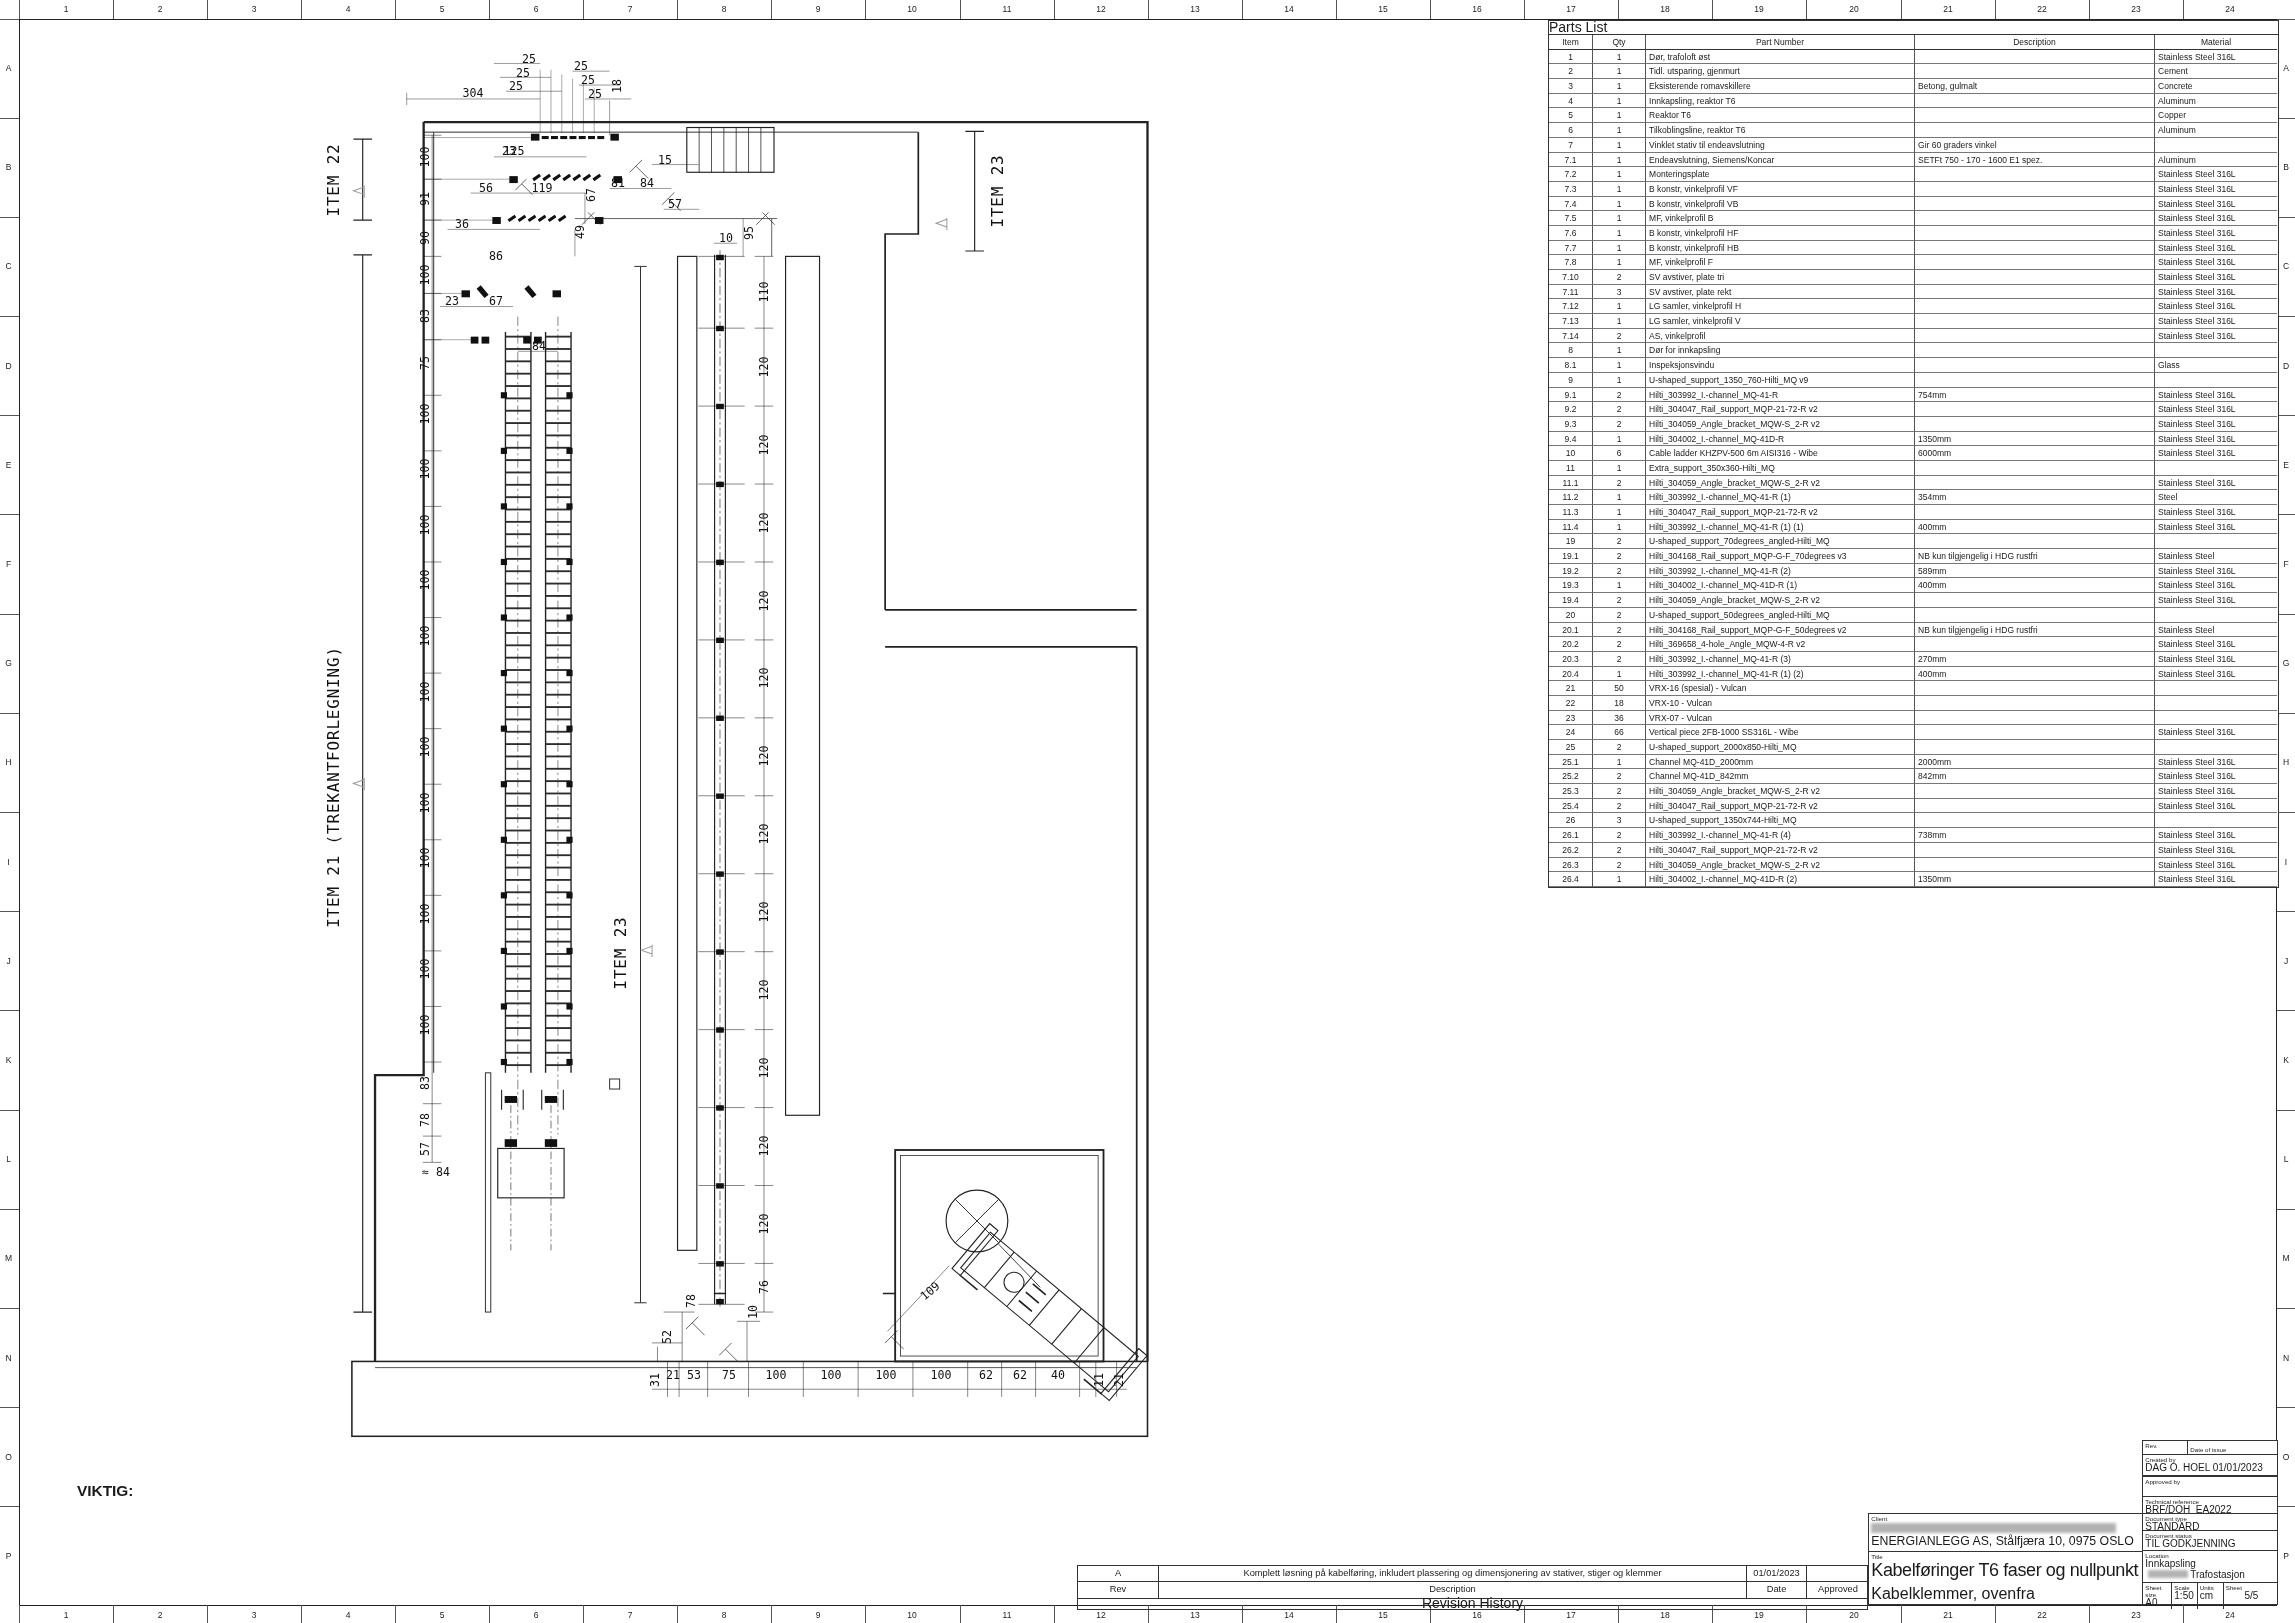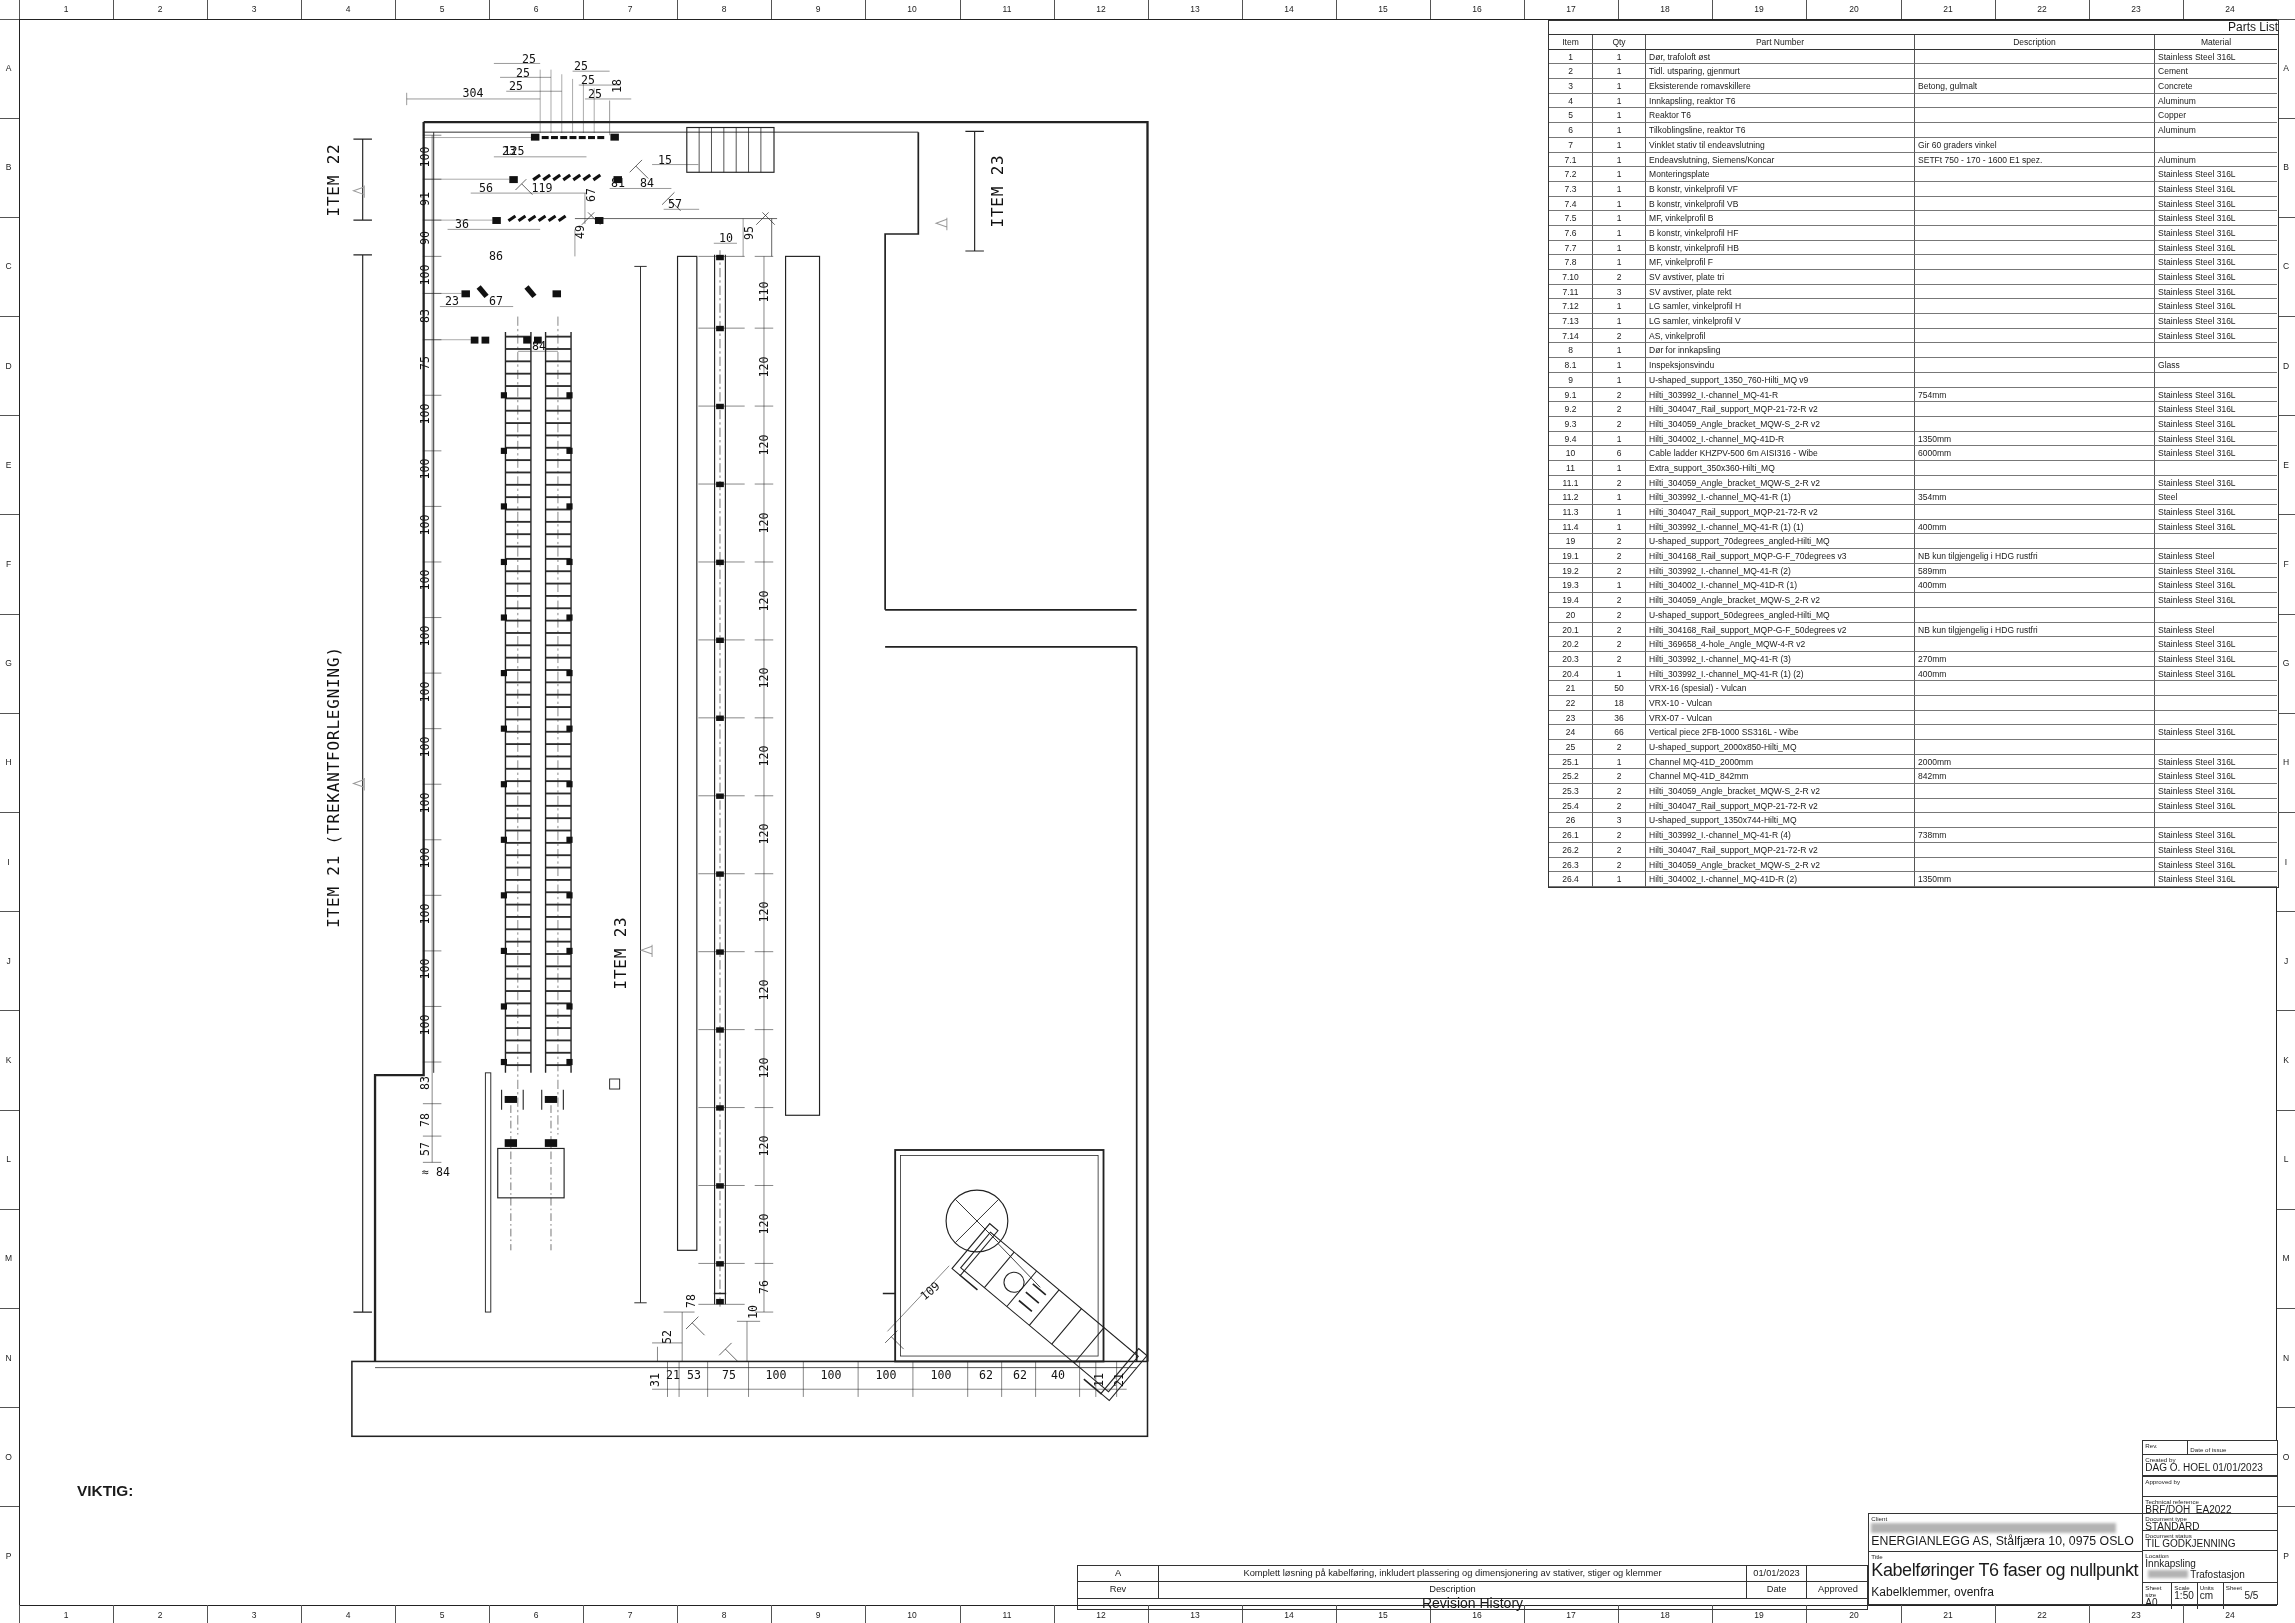--- a/index.html
+++ b/index.html
@@ -3,21 +3,21 @@
 <meta charset="utf-8">
 <style>
   html,body{margin:0;padding:0;background:#fff;}
   body{width:2295px;height:1624px;position:relative;font-family:"Liberation Sans",sans-serif;color:#1a1a1a;overflow:hidden;}
   
   #frame{position:absolute;left:18.5px;top:18.5px;width:2258px;height:1587px;border:1.5px solid #222;box-sizing:border-box;}
   .ruler-num{position:absolute;font-size:8.5px;color:#222;transform:translate(-50%,-50%);}
   .ruler-tick{position:absolute;background:#555;}
   
   #parts{position:absolute;left:1548px;top:20px;width:731px;border:1px solid #333;box-sizing:border-box;background:#fff;font-size:8.5px;}
-  #parts .title{height:13px;line-height:13px;text-align:right;border-bottom:0.8px solid #333;font-size:12px;}
+  #parts .title{height:13px;line-height:13px;text-align:left;border-bottom:0.8px solid #333;font-size:14px;}
   .prow{display:grid;grid-template-columns:44px 53px 269px 240px 122px;height:14.7px;line-height:14px;}
   .prow > div{border-right:0.6px solid #555;border-bottom:0.6px solid #777;overflow:hidden;white-space:nowrap;box-sizing:border-box;}
   .prow > div:last-child{border-right:none;}
   .prow .c0,.prow .c1{text-align:center;}
   .prow .c2,.prow .c3,.prow .c4{padding-left:3.1px;}
   .prow.head{font-size:8.5px;}
   .prow.head div{text-align:center;border-bottom:0.8px solid #333;padding-left:0;}
   
   .dim{position:absolute;font-family:"DejaVu Sans Mono","Liberation Mono",monospace;font-size:11.6px;color:#111;transform:translate(-50%,-50%);white-space:nowrap;}
   .dim.r90{transform:translate(-50%,-50%) rotate(-90deg);}
@@ -32,21 +32,21 @@
   #rev .r{display:grid;grid-template-columns:81px 588px 60px 62px;height:15.4px;line-height:14.7px;border:0.8px solid #333;border-bottom:none;}
   #rev .r > div{border-right:0.8px solid #333;text-align:center;overflow:hidden;white-space:nowrap;box-sizing:border-box;}
   #rev .r > div:last-child{border-right:none;}
   #rev .cap{height:10px;line-height:9.3px;border:0.8px solid #333;text-align:center;font-size:14px;}
   
   .tb{position:absolute;box-sizing:border-box;border:0.8px solid #333;background:#fff;}
   .tb .lab{font-size:6.2px;color:#222;padding:0.8px 0 0 2.3px;line-height:7px;}
   .tb .val{font-size:10px;padding-left:2.3px;line-height:10.8px;white-space:nowrap;}
   #tb-client .big{font-size:12.3px;padding-left:2.3px;white-space:nowrap;}
   #tb-title .maintitle{font-size:18px;padding-left:2.3px;letter-spacing:-0.4px;white-space:nowrap;}
-  #tb-title .sub{font-size:12px;padding-left:2.3px;margin-top:4.6px;}
+  #tb-title .sub{font-size:16px;padding-left:2.3px;margin-top:4.6px;}
   .redact{background:#9a9a9a;filter:blur(1.5px);opacity:.75;}
   svg{position:absolute;left:0;top:0;}
 </style>
 </head>
 <body>
 
 <svg id="plan" width="2295" height="1624" viewBox="0 0 2974 2104">
   <g stroke="#222" fill="none">
 
     <path d="M549,158 H1487 V1764" stroke-width="3"></path>

